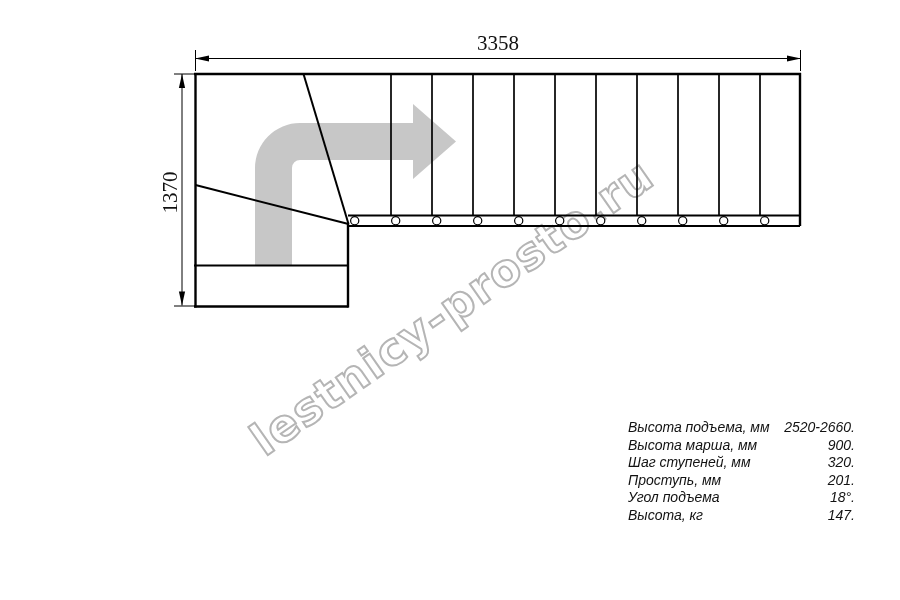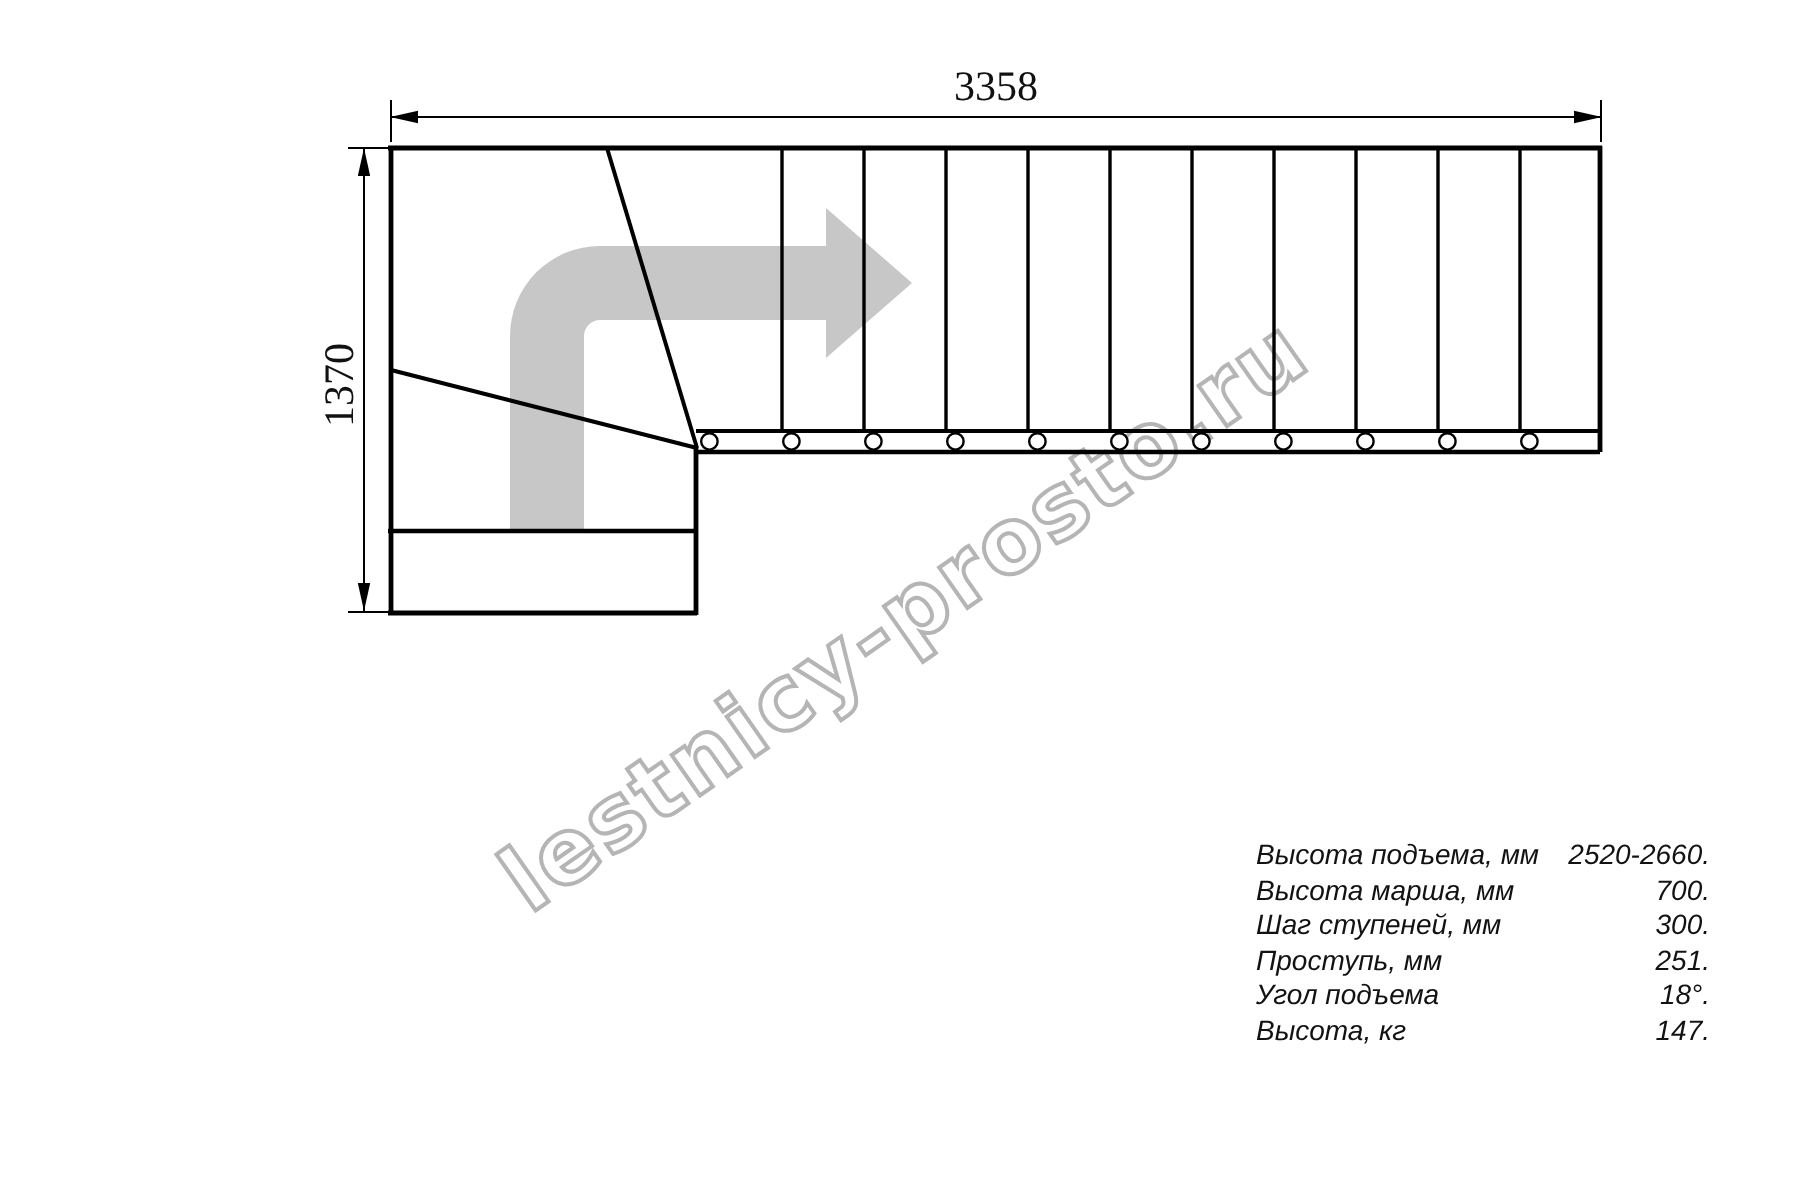--- a/index.html
+++ b/index.html
@@ -96,29 +96,29 @@
     </g>
   </svg>
 
   <div class="specs">
     <div class="spec-row">
       <span class="spec-label">Высота подъема, мм</span>
       <span class="spec-value">2520-2660.</span>
     </div>
     <div class="spec-row">
       <span class="spec-label">Высота марша, мм</span>
-      <span class="spec-value">700.</span>
+      <span class="spec-value">900.</span>
     </div>
     <div class="spec-row">
       <span class="spec-label">Шаг ступеней, мм</span>
-      <span class="spec-value">300.</span>
+      <span class="spec-value">320.</span>
     </div>
     <div class="spec-row">
       <span class="spec-label">Проступь, мм</span>
-      <span class="spec-value">251.</span>
+      <span class="spec-value">201.</span>
     </div>
     <div class="spec-row">
       <span class="spec-label">Угол подъема</span>
       <span class="spec-value">18°.</span>
     </div>
     <div class="spec-row">
       <span class="spec-label">Высота, кг</span>
       <span class="spec-value">147.</span>
     </div>
   </div>

